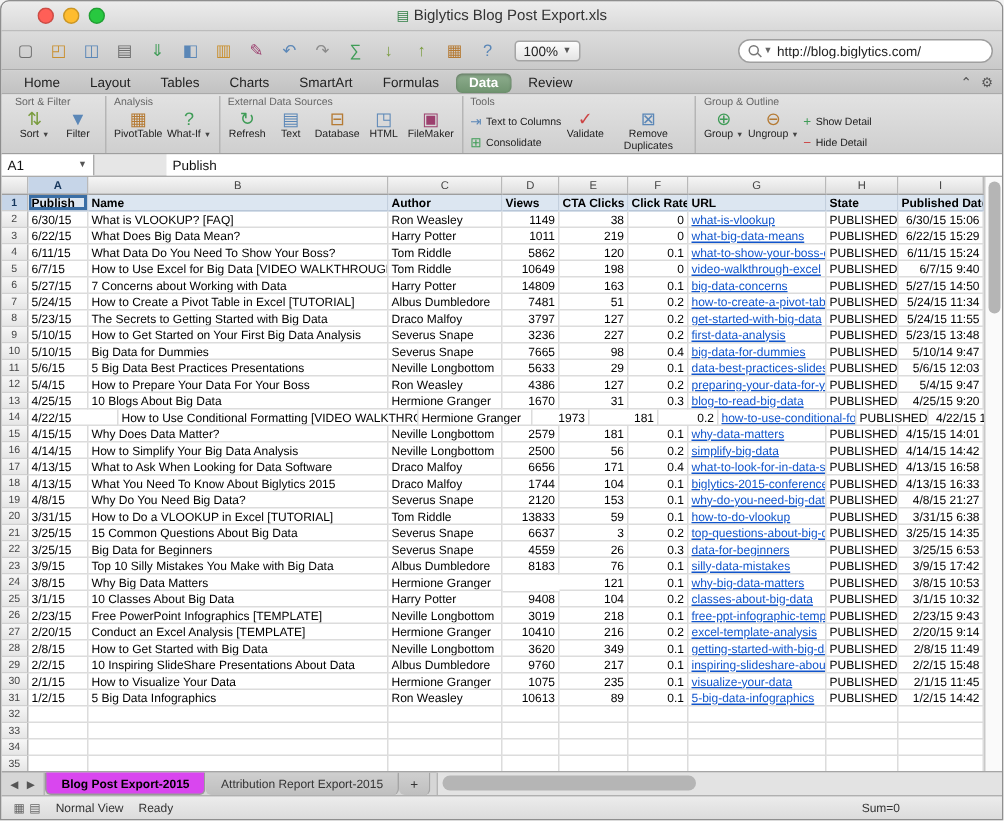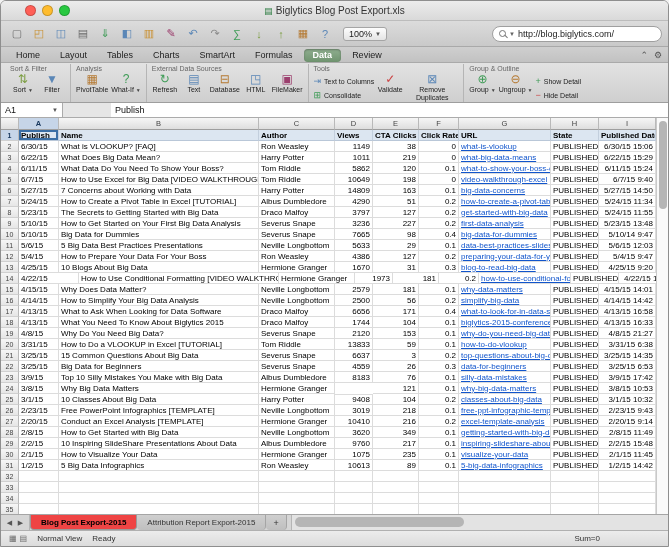--- a/index.html
+++ b/index.html
@@ -63,21 +63,21 @@
   .gcell.link{color:#1155cc;text-decoration:underline;cursor:pointer;}
   .hdr .gcell{background:#dce6f1;font-weight:bold;border-right-color:#c3cfdd;border-bottom-color:#b9c7d8;}
   .gcell.sel{box-shadow:inset 0 0 0 2px #3a6ea5;}
   .vscroll{flex:1;background:#fafafa;border-left:1px solid #c9c9c9;position:relative;}
   .vthumb{position:absolute;top:3px;left:2px;width:8px;height:88px;border-radius:5px;background:#b5b5b5;}
   
   .sheettabs{height:16px;background:#d6d6d6;border-top:1px solid #a5a5a5;display:flex;align-items:stretch;flex:none;}
   .tabnav{display:flex;align-items:center;gap:2px;padding:0 4px;border-right:1px solid #b5b5b5;}
   .tabnav span{font-size:7px;color:#555;width:9px;text-align:center;cursor:default;}
   .stab{display:flex;align-items:center;padding:0 10px;font-size:8px;color:#333;background:linear-gradient(#cfcfcf,#bfbfbf);border-right:1px solid #a5a5a5;border-radius:0 0 4px 4px;cursor:default;white-space:nowrap;}
-  .stab.active{background:#ef4444;font-weight:bold;color:#000;border:1px solid #9a9a9a;border-top:none;text-align:center;}
+  .stab.active{background:#d946ef;font-weight:bold;color:#000;border:1px solid #9a9a9a;border-top:none;text-align:center;}
   .stab.add{padding:0 7px;font-size:9px;}
   .hscroll{flex:1;position:relative;background:#e3e3e3;border-left:1px solid #b5b5b5;margin-left:4px;}
   .hthumb{position:absolute;top:2px;left:3px;height:10px;width:45%;border-radius:5px;background:#b5b5b5;}
   
   .statusbar{height:16px;background:linear-gradient(#ececec,#dcdcdc);border-top:1px solid #b0b0b0;display:flex;align-items:center;padding:0 8px;gap:10px;font-size:8px;color:#333;flex:none;}
   .viewicons{display:flex;gap:3px;}
   .viewicons span{font-size:8px;color:#666;}
   .sum{margin-left:auto;margin-right:60px;}
 </style>
 </head>
@@ -336,21 +336,21 @@
             <div class="gcell num" style="width: 40px;">0.1</div>
             <div class="gcell link" style="width: 92px;">big-data-concerns</div>
             <div class="gcell" style="width: 48px;">PUBLISHED</div>
             <div class="gcell num" style="width: 57px;">5/27/15 14:50</div>
           </div>
           <div class="grow">
             <div class="rnum">7</div>
             <div class="gcell" style="width: 40px;">5/24/15</div>
             <div class="gcell" style="width: 200px;">How to Create a Pivot Table in Excel [TUTORIAL]</div>
             <div class="gcell" style="width: 76px;">Albus Dumbledore</div>
-            <div class="gcell num" style="width: 38px;">4290</div>
+            <div class="gcell num" style="width: 38px;">7481</div>
             <div class="gcell num" style="width: 46px;">51</div>
             <div class="gcell num" style="width: 40px;">0.2</div>
             <div class="gcell link" style="width: 92px;">how-to-create-a-pivot-table</div>
             <div class="gcell" style="width: 48px;">PUBLISHED</div>
             <div class="gcell num" style="width: 57px;">5/24/15 11:34</div>
           </div>
           <div class="grow">
             <div class="rnum">8</div>
             <div class="gcell" style="width: 40px;">5/23/15</div>
             <div class="gcell" style="width: 200px;">The Secrets to Getting Started with Big Data</div>

